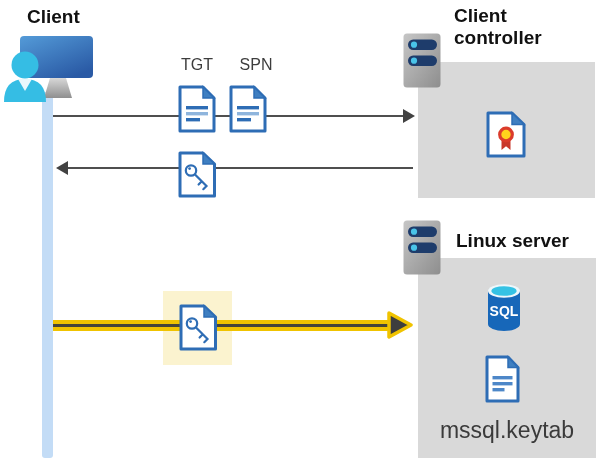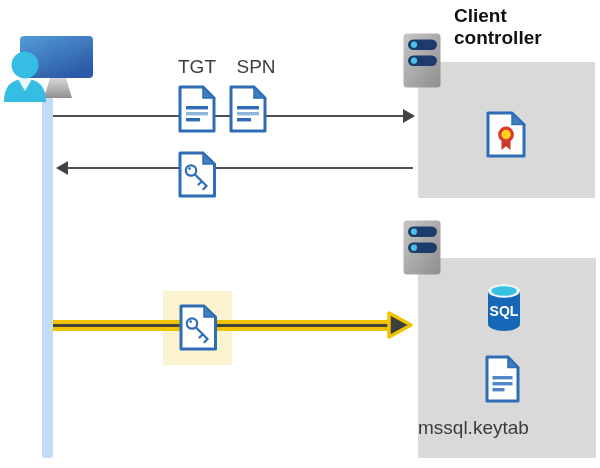--- a/index.html
+++ b/index.html
@@ -2,37 +2,38 @@
 <html><head>
 <meta charset="utf-8">
 <style>
   html,body{margin:0;padding:0;background:#ffffff;}
   .stage{
     position:relative;width:600px;height:468px;background:#ffffff;overflow:hidden;
     font-family:"Liberation Sans",sans-serif;
   }
   .abs{position:absolute;}
   .title{font-size:19px;font-weight:700;color:#111111;line-height:22px;}
-  .small-label{font-size:19px;color:#3d3d3d;text-align:center;}
+  .small-label{font-size:16px;color:#3d3d3d;text-align:center;}
   .panel{background:#d9d9d9;}
   .band{background:#c3dcf6;border-radius:3px;}
   .hline{background:#4f4f4f;height:2px;}
   .arrowhead-right{width:0;height:0;border-top:7px solid transparent;border-bottom:7px solid transparent;border-left:12px solid #424242;}
   .arrowhead-left{width:0;height:0;border-top:7px solid transparent;border-bottom:7px solid transparent;border-right:12px solid #424242;}
   .highlight{background:#fbf3cf;}
   .yellow-shaft{background:#f0c300;}
   .yellow-core{position:absolute;left:0;top:4px;width:100%;height:3px;background:#45453a;}
-  .keytab-label{font-size:19px;color:#3b3b3b;text-align:left;}
+  .keytab-label{font-size:23px;color:#3b3b3b;text-align:center;}
   .z0{z-index:0}.z1{z-index:1}.z2{z-index:2}.z3{z-index:3}
 </style>
 </head>
 <body>
 
 <div class="stage">
 
+  <div class="abs title" style="left:27px;top:6px;">Client</div>
 
   <div class="abs band z0" style="left:42px;top:92px;width:11px;height:366px;"></div>
 
   <svg class="abs z2" style="left:0;top:28px;" width="100" height="74" viewBox="0 0 100 74">
     <defs>
       <linearGradient id="mong" x1="0" y1="0" x2="0.7" y2="1">
         <stop offset="0" stop-color="#549bd8"></stop>
           <stop offset="1" stop-color="#2a5aa5"></stop>
       </linearGradient>
       <linearGradient id="stg" x1="0" y1="0" x2="0" y2="1">
@@ -102,20 +103,21 @@
   </svg>
 
   <svg class="abs z1" style="left:485px;top:111px;" width="42" height="47" viewBox="0 0 42 47">
     <path d="M3 2 H27 L39 13.5 V45 H3 Z" fill="#ffffff" stroke="#2e6db5" stroke-width="3" stroke-linejoin="round"></path>
     <path d="M27 2 V13.5 H39 Z" fill="#3f7fc1" stroke="#2e6db5" stroke-width="1.5"></path>
     <path d="M16.5 28 V39 L21 35.2 L25.5 39 V28 Z" fill="#c8372a"></path>
     <circle cx="21" cy="23.5" r="6.3" fill="#ffd21c" stroke="#db3b2b" stroke-width="3.2"></circle>
   </svg>
 
   <div class="abs panel z0" style="left:418px;top:258px;width:178px;height:200px;"></div>
+  <div class="abs title" style="left:456px;top:230px;">Linux server</div>
 
   <svg class="abs z2" style="left:403px;top:220px;" width="38" height="55" viewBox="0 0 38 55">
     <defs>
       <linearGradient id="srvB" x1="0" y1="0" x2="1" y2="1">
         <stop offset="0" stop-color="#c6c6c6"></stop>
           <stop offset="1" stop-color="#8e8e8e"></stop>
       </linearGradient>
     </defs>
     <rect x="0.5" y="0.5" width="37" height="54" rx="3.5" fill="url(#srvB)"></rect>
     <rect x="5" y="6.5" width="29" height="10.5" rx="5.2" fill="#1e3c6b"></rect>

